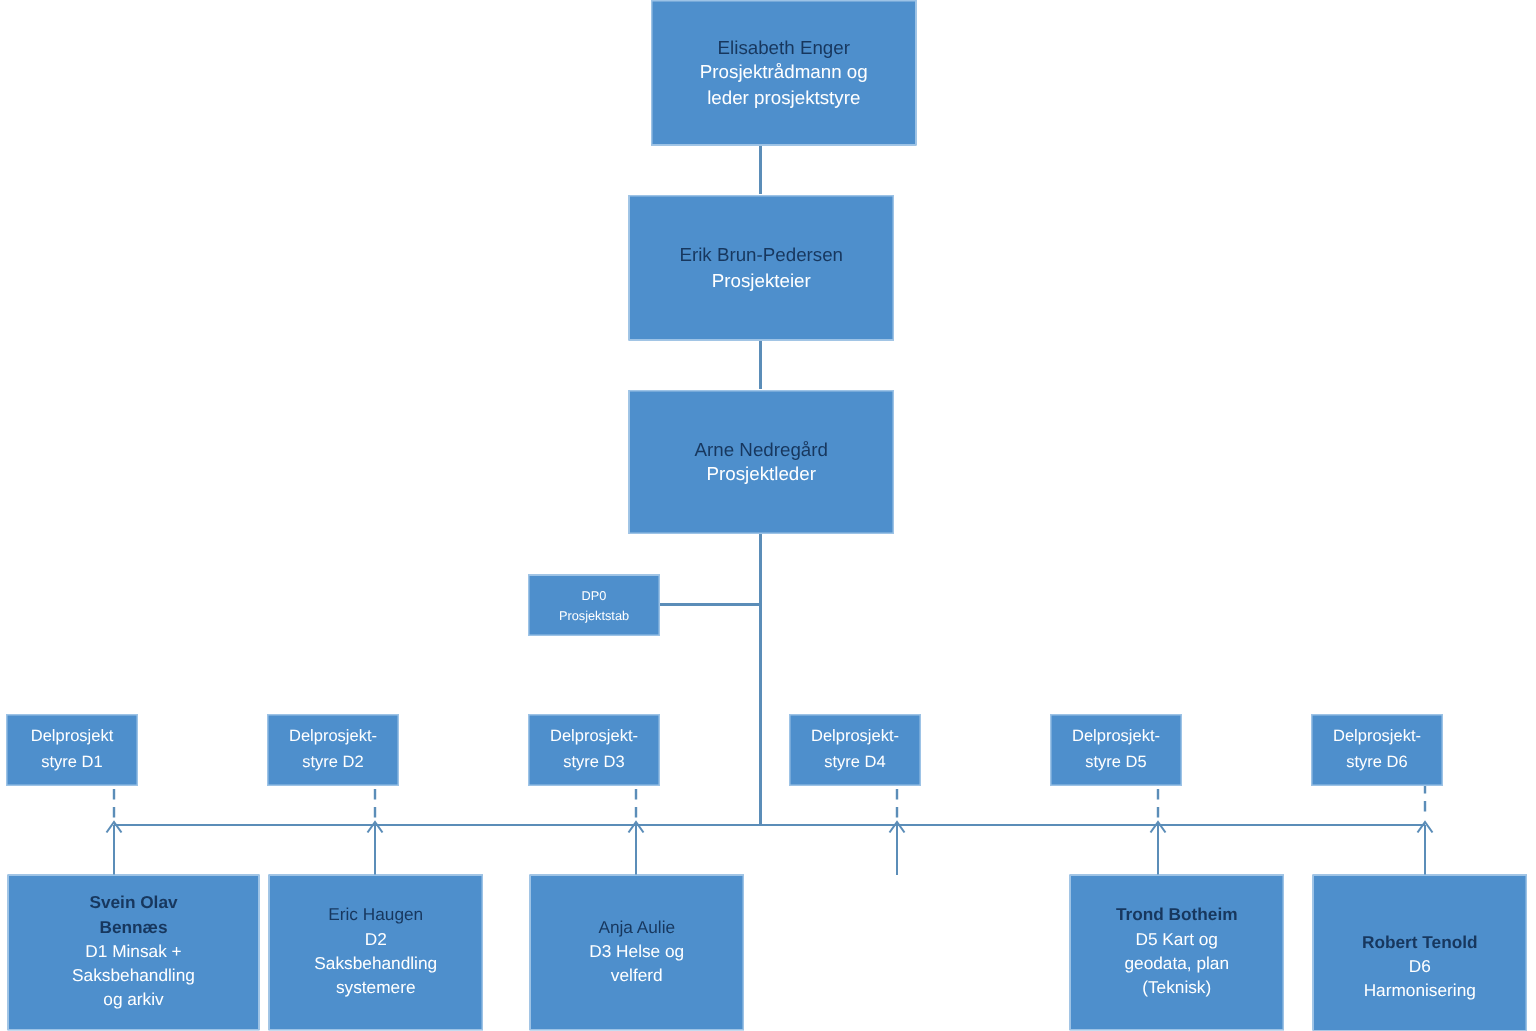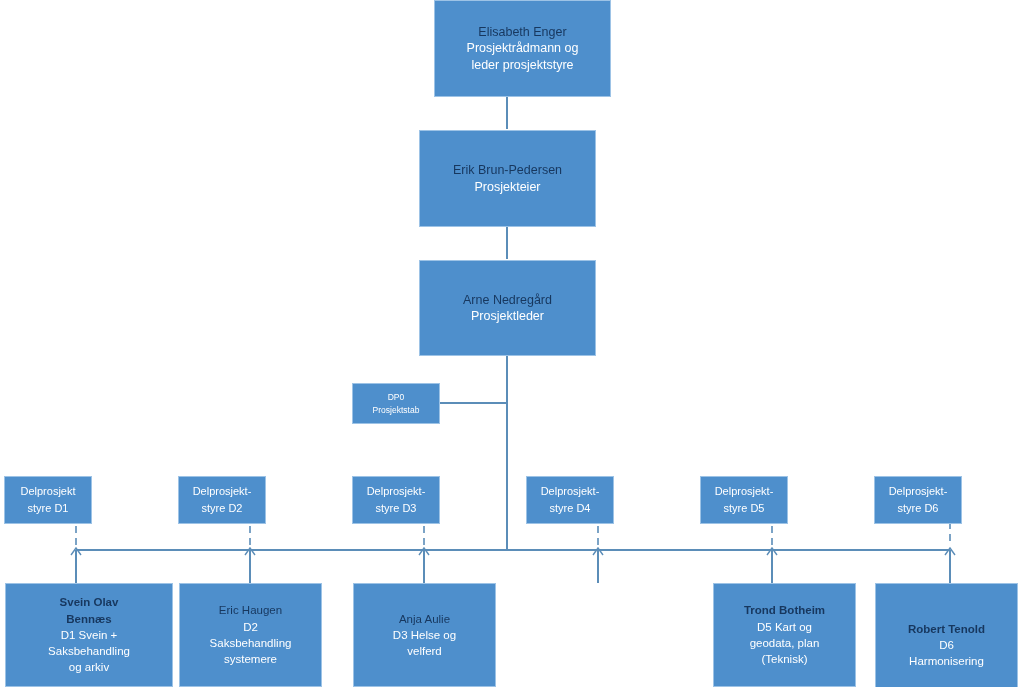--- a/index.html
+++ b/index.html
@@ -199,21 +199,21 @@
     <span class="lines">
       <span class="line">Delprosjekt-</span>
       <span class="line">styre D6</span>
     </span>
   </div>
 
   <div class="node delivery" style="left:5px; top:583px; width:168px; height:104px;">
     <span class="lines">
       <span class="line dark bold">Svein Olav</span>
       <span class="line dark bold">Bennæs</span>
-      <span class="line">D1 Svein +</span>
+      <span class="line">D1 Minsak +</span>
       <span class="line">Saksbehandling</span>
       <span class="line">og arkiv</span>
     </span>
   </div>
 
   <div class="node delivery" style="left:179px; top:583px; width:143px; height:104px;">
     <span class="lines">
       <span class="line dark">Eric Haugen</span>
       <span class="line">D2</span>
       <span class="line">Saksbehandling</span>

